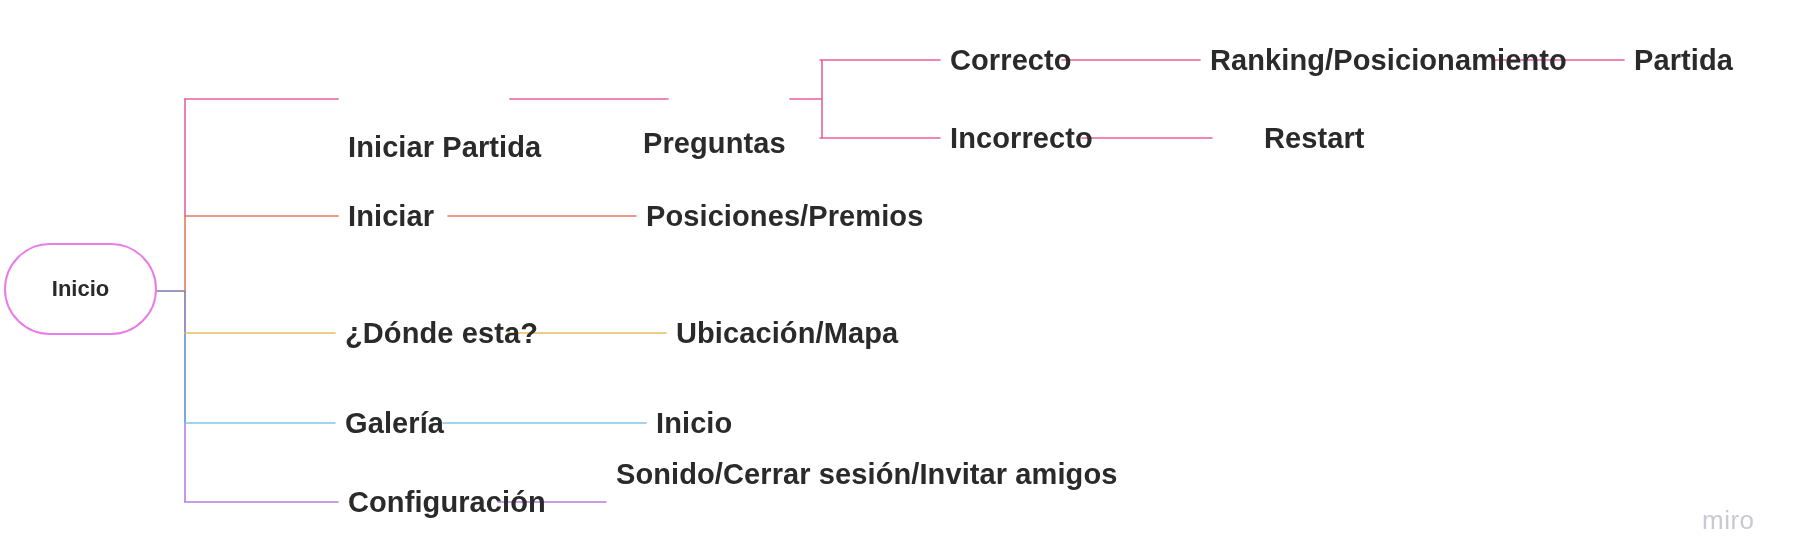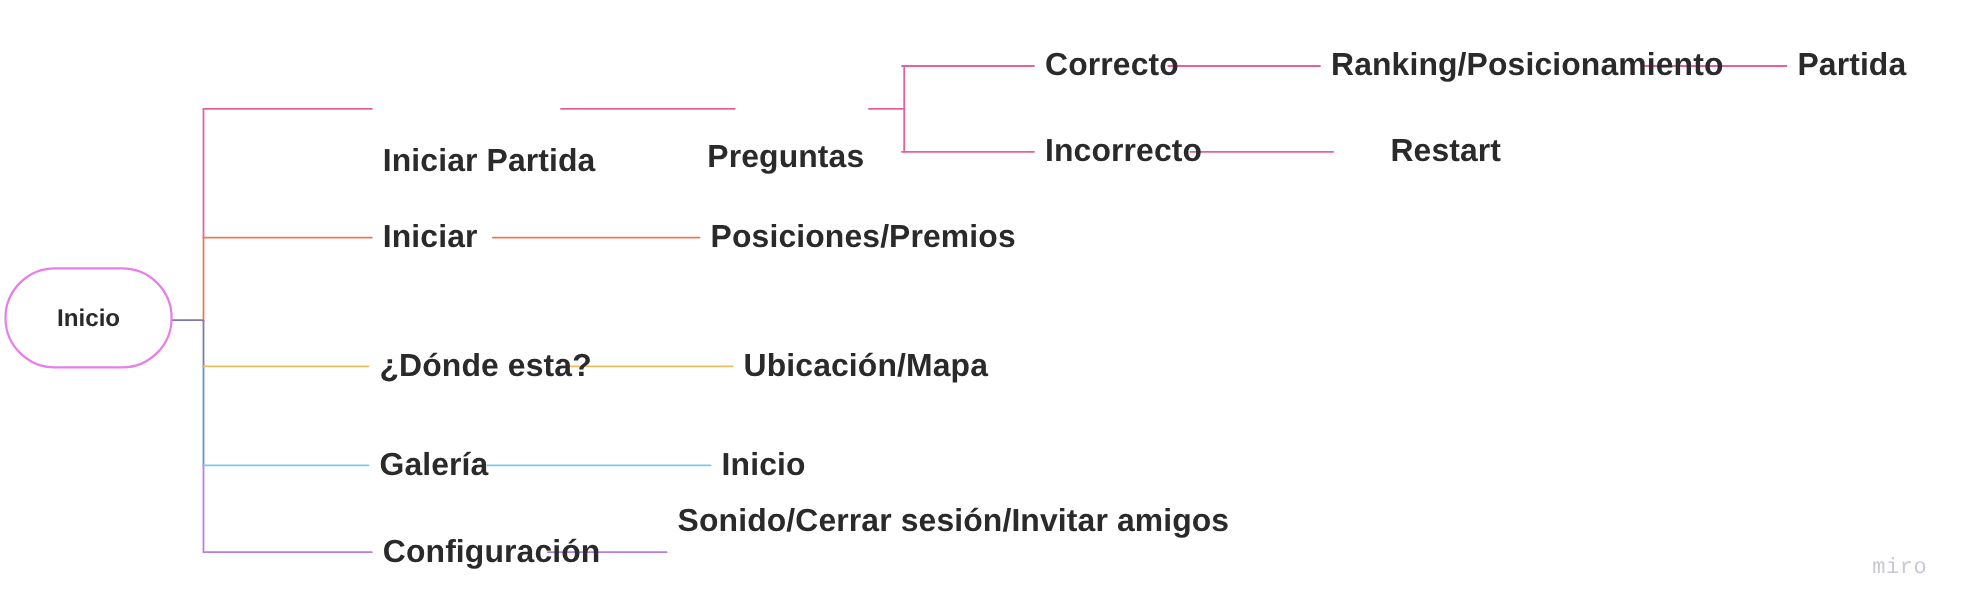--- a/index.html
+++ b/index.html
@@ -49,22 +49,22 @@
   }
   .root-node-text {
     font-family: "Liberation Sans", sans-serif;
     font-size: 22px;
     font-weight: bold;
     color: #2a2a2a;
     white-space: nowrap;
   }
   .watermark {
     position: absolute;
-    font-family: Liberation Mono, monospace;
-    font-size: 20px;
+    font-family: Liberation Sans, sans-serif;
+    font-size: 26px;
     font-weight: 500;
     color: #c9c9d4;
     letter-spacing: 0.5px;
     user-select: none;
   }
 </style>
 </head>
 <body>
 
 <div id="board" style="width: 1801px; height: 555px; background: rgb(255, 255, 255);">

